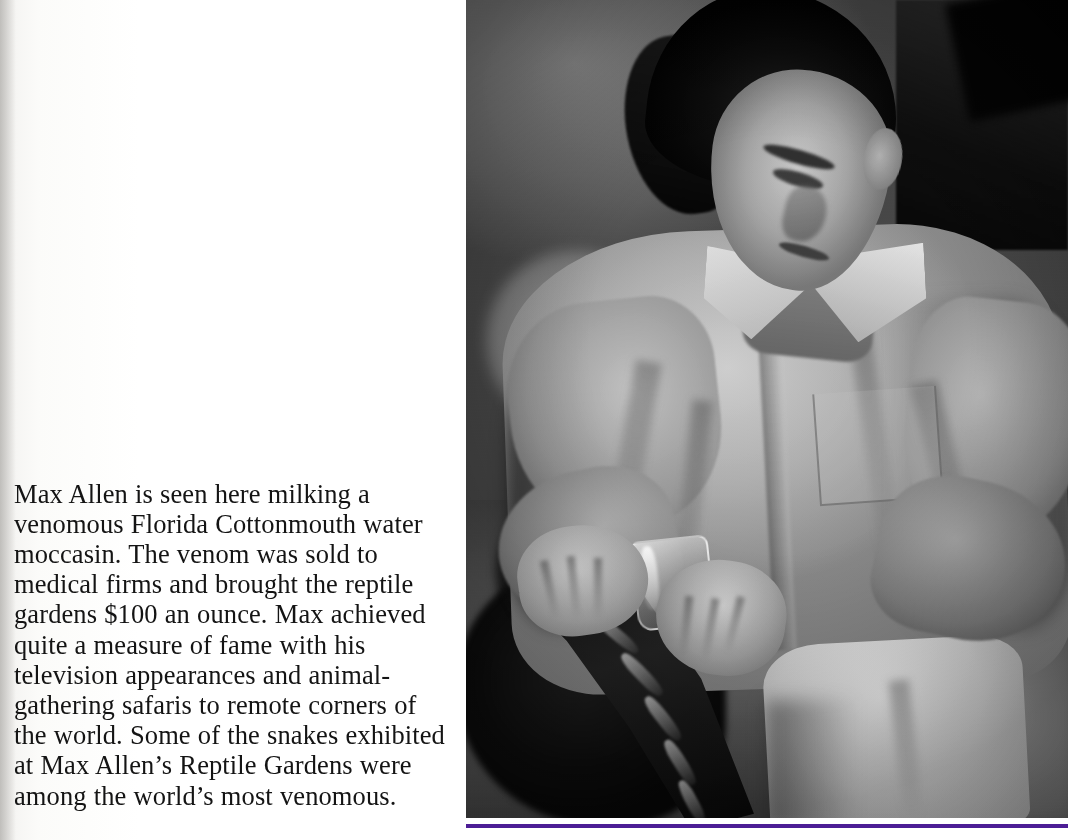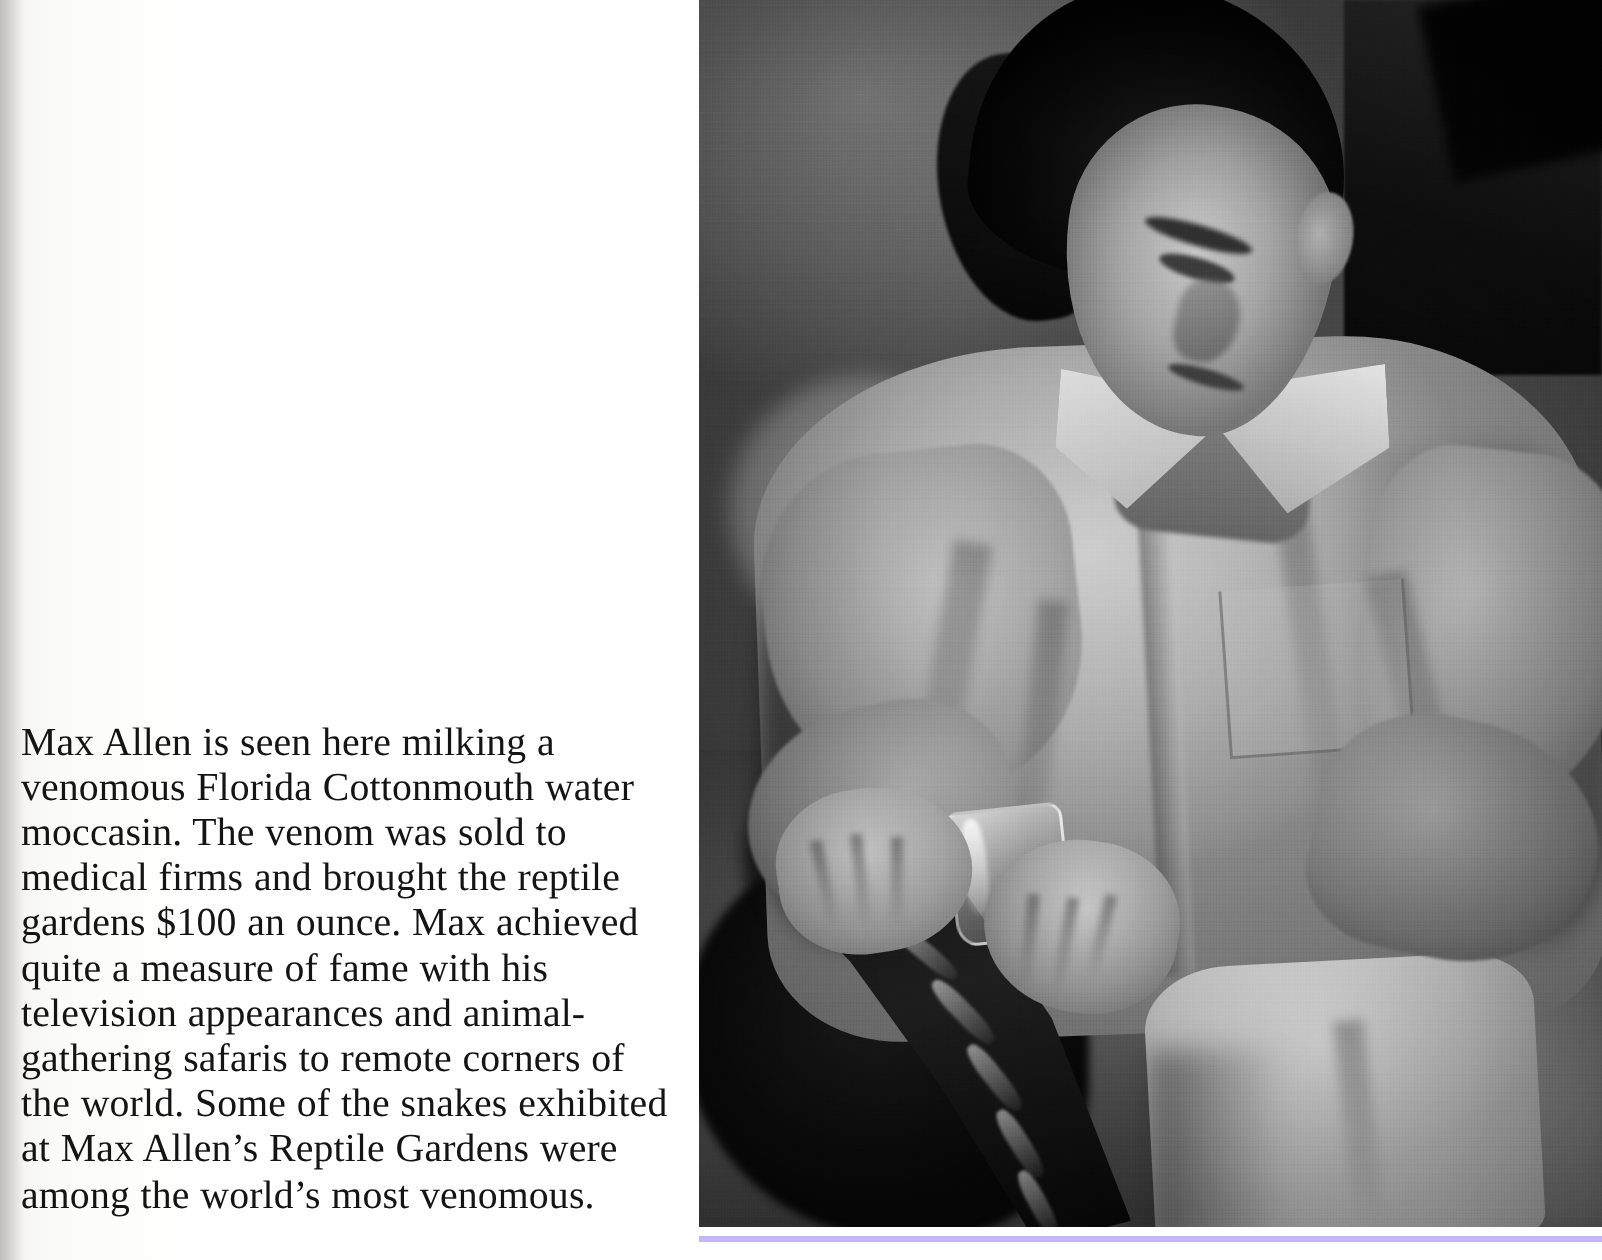--- a/index.html
+++ b/index.html
@@ -10,21 +10,21 @@
   body {
     width: 1068px;
     height: 840px;
     overflow: hidden;
     font-family: "Liberation Serif", serif;
   }
   .page {
     position: relative;
     width: 1068px;
     height: 828px;
-    background: #c4b5fd;
+    background: #4c1d95;
   }
 
   
   .caption-column {
     position: absolute;
     left: 0;
     top: 0;
     width: 466px;
     height: 840px;
     background: linear-gradient(90deg, #f2f1ef 0%, #fbfbf9 8%, #ffffff 30%, #ffffff 100%);

